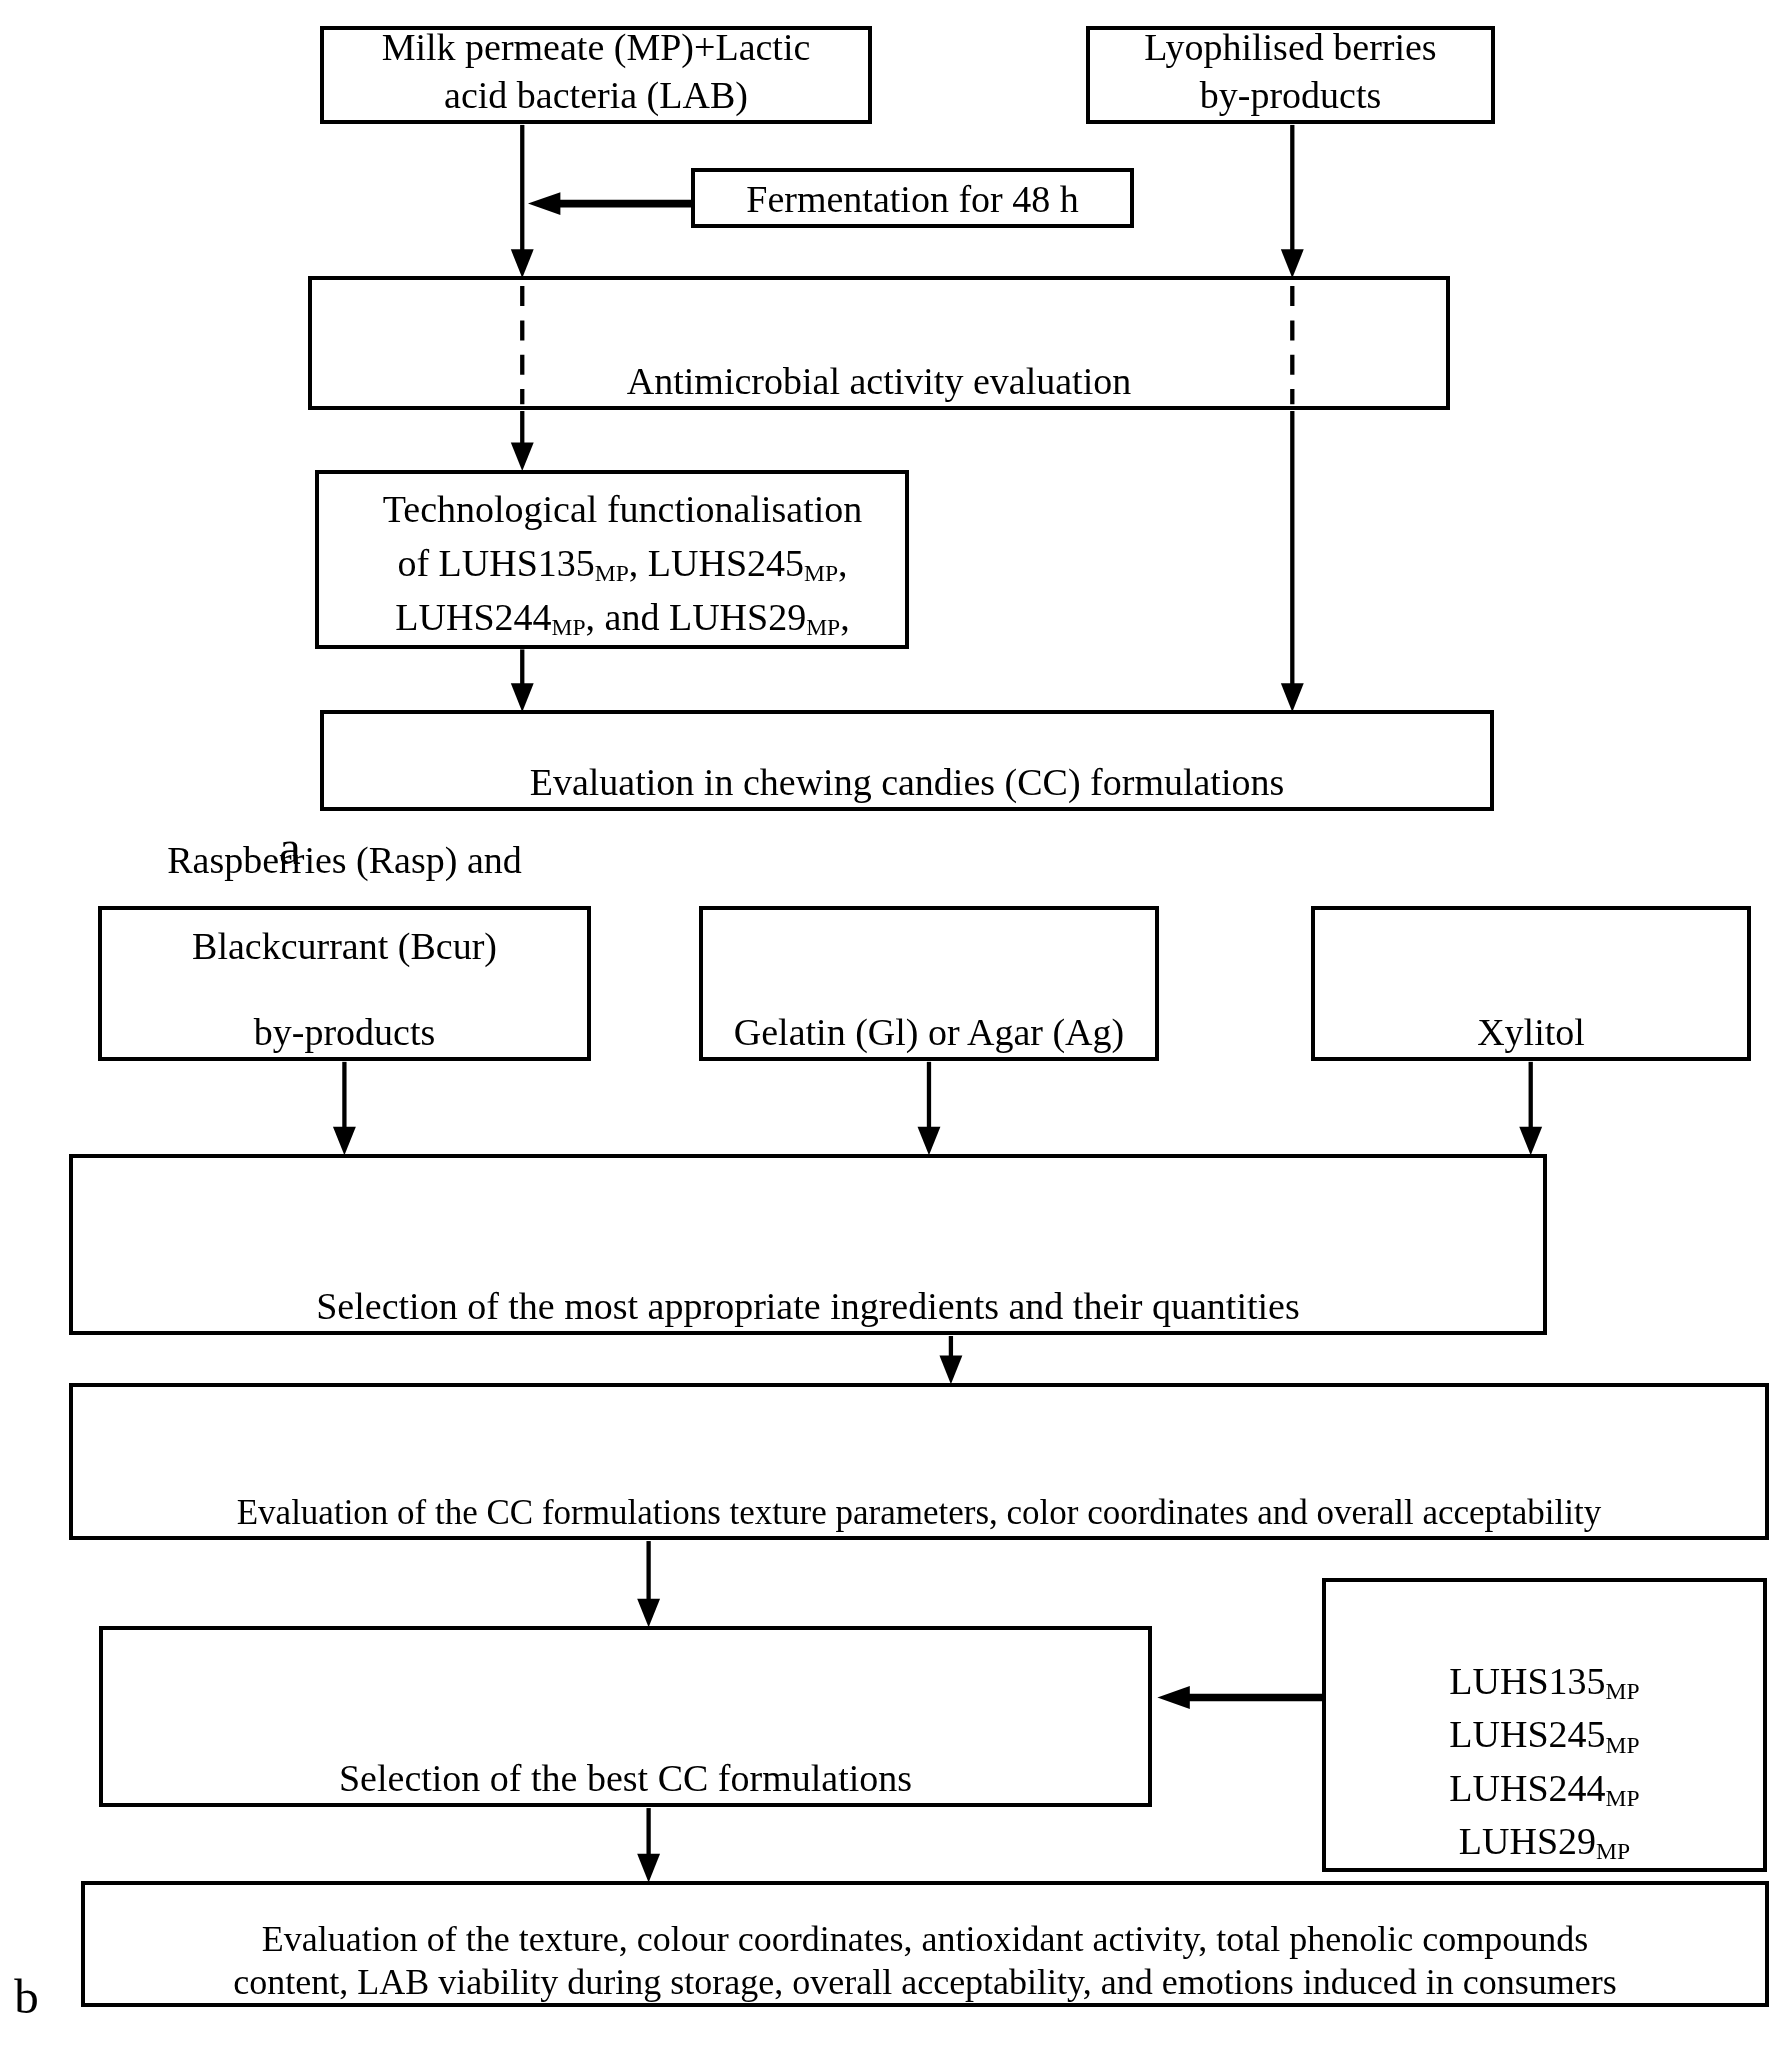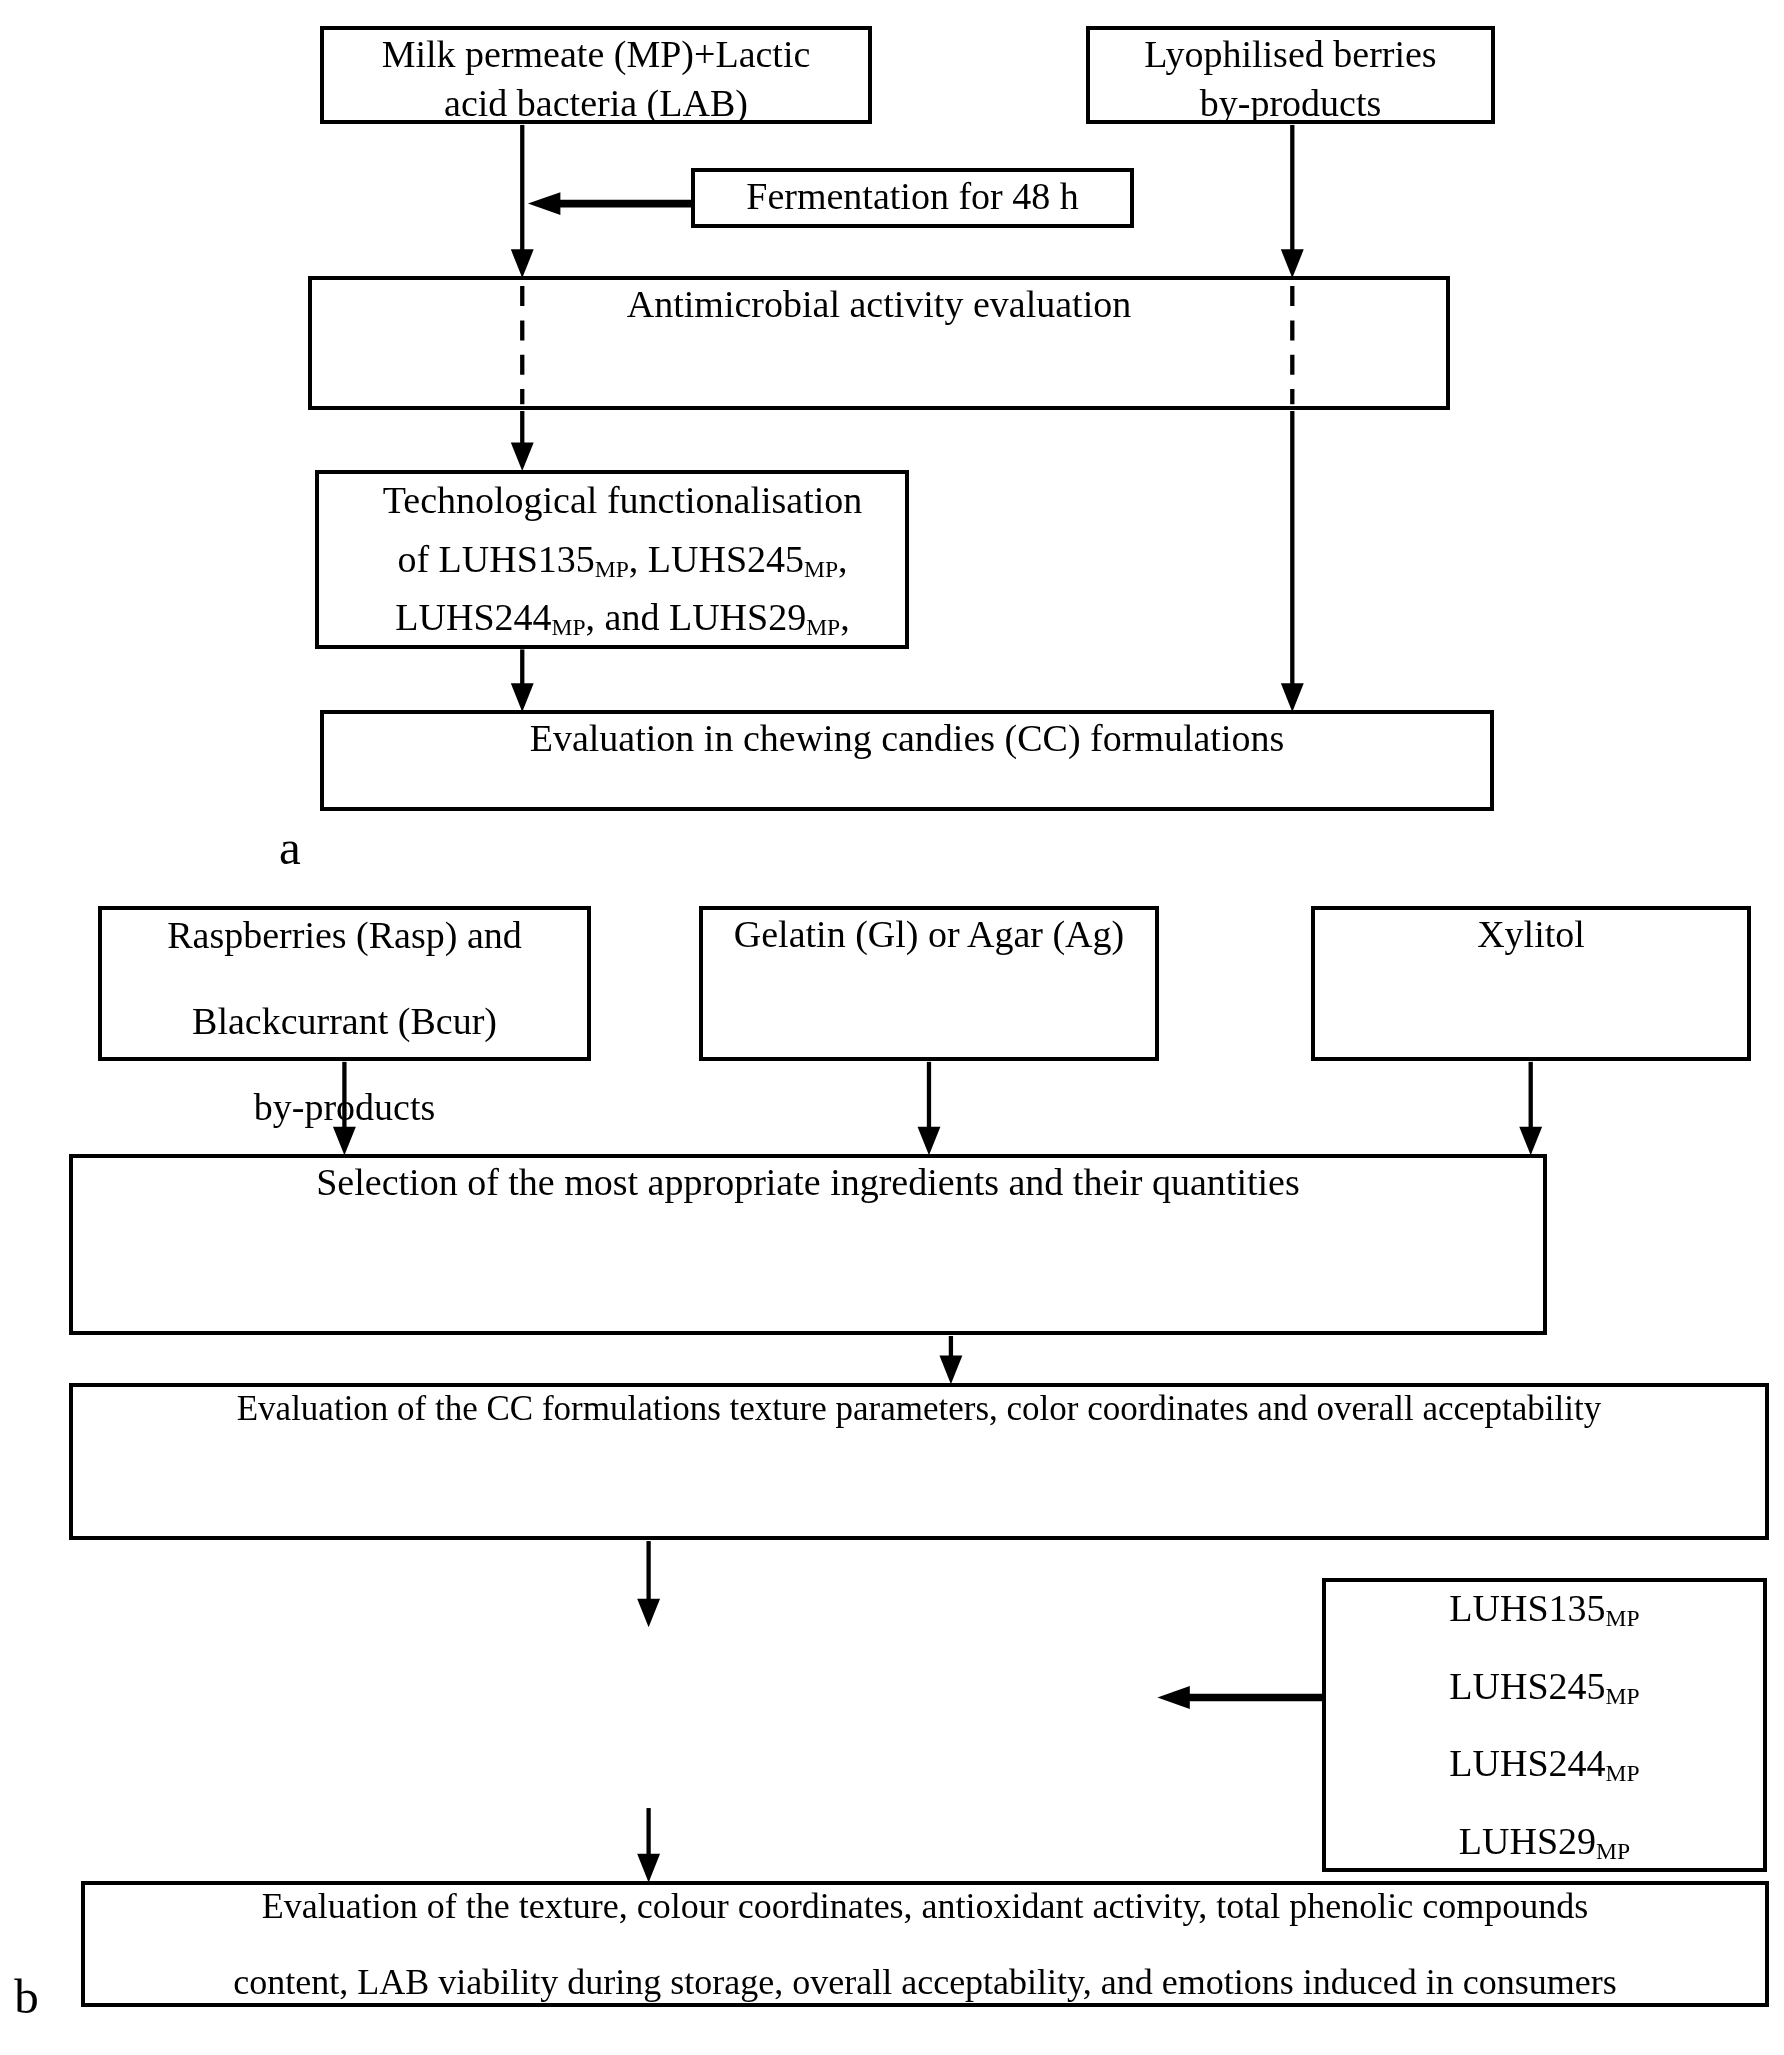--- a/index.html
+++ b/index.html
@@ -24,21 +24,21 @@
     pointer-events: none;
     z-index: 3;
   }
   .fbox {
     position: absolute;
     box-sizing: border-box;
     border: 4.8px solid #000000;
     background: #ffffff;
     display: flex;
     flex-direction: column;
-    justify-content: space-between;
+    justify-content: flex-end;
     align-items: center;
     text-align: center;
     z-index: 2;
     line-height: 1.28;
   }
   .fbox .tline { white-space: nowrap; }
   sub {
     font-size: 62%;
     line-height: 0;
     position: relative;
@@ -110,20 +110,23 @@
     </div>
   <div class="fbox" id="box-xyl">
       <div class="tline">Xylitol</div>
     </div>
   <div class="fbox" id="box-sel">
       <div class="tline">Selection of the most appropriate ingredients and their quantities</div>
     </div>
   <div class="fbox" id="box-eval">
       <div class="tline">Evaluation of the CC formulations texture parameters, color coordinates and overall acceptability</div>
     </div>
+  <div class="fbox" id="box-best">
+      <div class="tline">Selection of the best CC formulations</div>
+    </div>
   <div class="fbox" id="box-luhs">
       <div class="tline">LUHS135<sub>MP</sub></div>
       <div class="tline">LUHS245<sub>MP</sub></div>
       <div class="tline">LUHS244<sub>MP</sub></div>
       <div class="tline">LUHS29<sub>MP</sub></div>
     </div>
   <div class="fbox" id="box-final">
       <div class="tline">Evaluation of the texture, colour coordinates, antioxidant activity, total phenolic compounds</div>
       <div class="tline">content, LAB viability during storage, overall acceptability, and emotions induced in consumers</div>
     </div>

